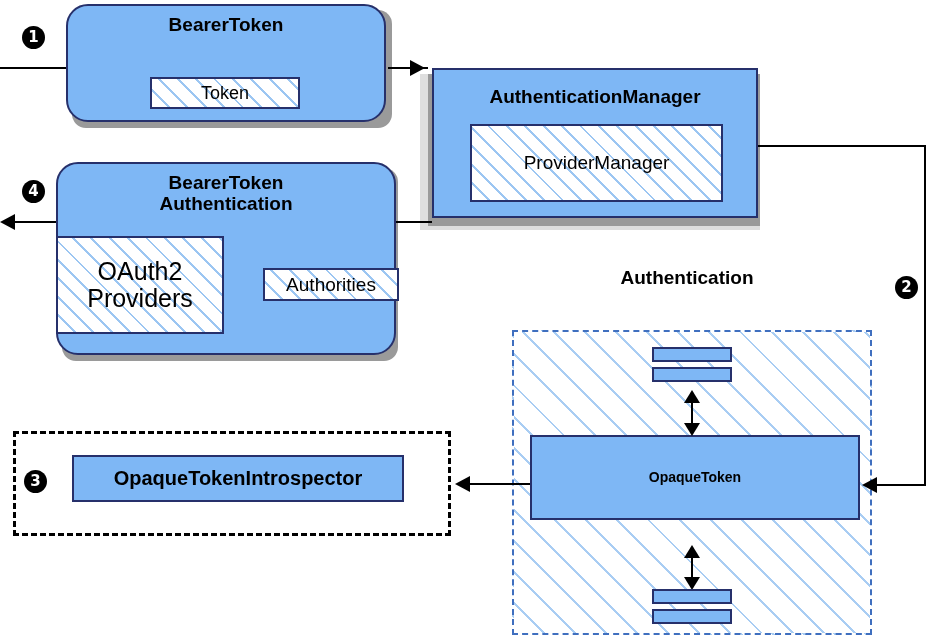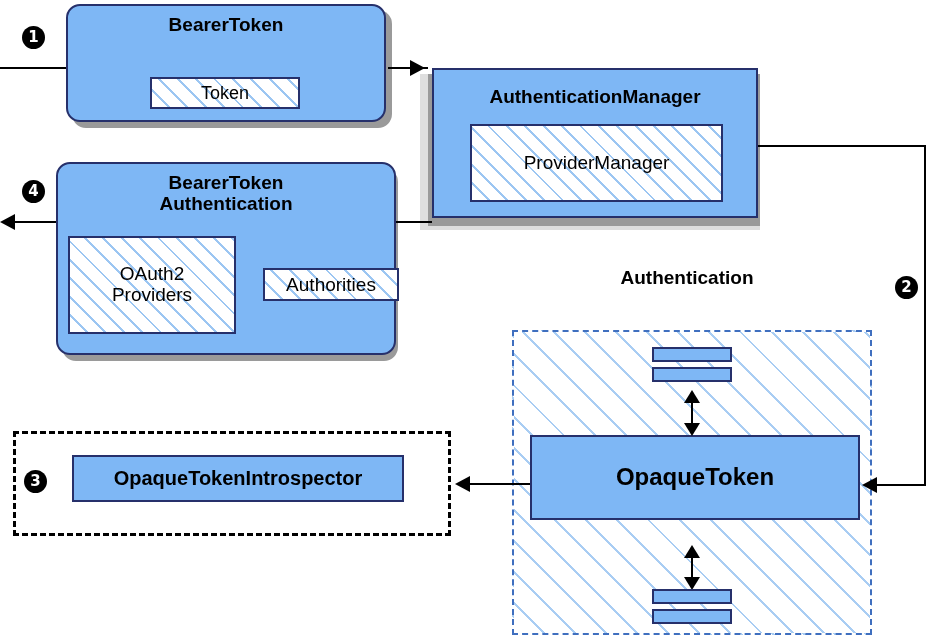--- a/index.html
+++ b/index.html
@@ -26,21 +26,21 @@
     border: 2px solid #26306B;
     color: #000000;
     font-weight: bold;
     display: flex;
     flex-direction: column;
     align-items: center;
     text-align: center;
     z-index: 5;
   }
   .node.rounded {
-    border-radius: 14px;
+    border-radius: 22px;
   }
   .shadow {
     position: absolute;
     background: #9A9A9A;
     z-index: 2;
   }
   .shadow.pale {
     background: #DEDEDE;
     z-index: 1;
   }
@@ -205,42 +205,42 @@
   </div>
   <div class="hatchbox" style="left:470px; top:124px; width:253px; height:78px; font-size:19px;">ProviderManager</div>
 
   <div class="shadow rounded" style="left:62px; top:168px; width:336px; height:193px;"></div>
   <div class="node rounded" style="left:56px; top:162px; width:340px; height:193px; padding-top:8px; font-size:19px;">
     <div class="node-title">
       <div>BearerToken</div>
       <div>Authentication</div>
     </div>
   </div>
-  <div class="hatchbox" style="left:68px; top:236px; width:168px; height:98px; font-size:19px; flex-direction:column; line-height:1.1;">
+  <div class="hatchbox" style="left:56px; top:236px; width:168px; height:98px; font-size:25px; flex-direction:column; line-height:1.1;">
     <div>OAuth2</div>
     <div>Providers</div>
   </div>
   <div class="hatchbox" style="left:263px; top:268px; width:136px; height:33px; font-size:19px; z-index:9;">Authorities</div>
 
   <div class="region-title" style="left:562px; top:267px; width:250px; font-size:19px;">
     <div>Authentication</div>
   </div>
 
   <div class="dashed-region blue" style="left:512px; top:330px; width:360px; height:305px;"></div>
 
   <div class="slot-bar" style="left:652px; top:347px; width:80px; height:15px;"></div>
   <div class="slot-bar" style="left:652px; top:367px; width:80px; height:15px;"></div>
 
   <div class="ln v" style="left:691px; top:396px; height:36px; z-index:8;"></div>
   <div class="arrowhead up" style="left:684px; top:390px;"></div>
   <div class="arrowhead down" style="left:684px; top:423px;"></div>
 
   <div class="shadow pale" style="left:522px; top:444px; width:340px; height:90px;"></div>
   <div class="shadow" style="left:528px; top:442px; width:332px; height:86px;"></div>
-  <div class="node" style="left:530px; top:435px; width:330px; height:85px; justify-content:center; font-size:24px; line-height:1.12;">
+  <div class="node" style="left:530px; top:435px; width:330px; height:85px; justify-content:center; font-size:14px; line-height:1.12;">
     <div class="node-title">
       <div>OpaqueToken</div>
     </div>
   </div>
 
   <div class="ln v" style="left:691px; top:551px; height:34px; z-index:8;"></div>
   <div class="arrowhead up" style="left:684px; top:545px;"></div>
   <div class="arrowhead down" style="left:684px; top:577px;"></div>
 
   <div class="slot-bar" style="left:652px; top:589px; width:80px; height:15px;"></div>

